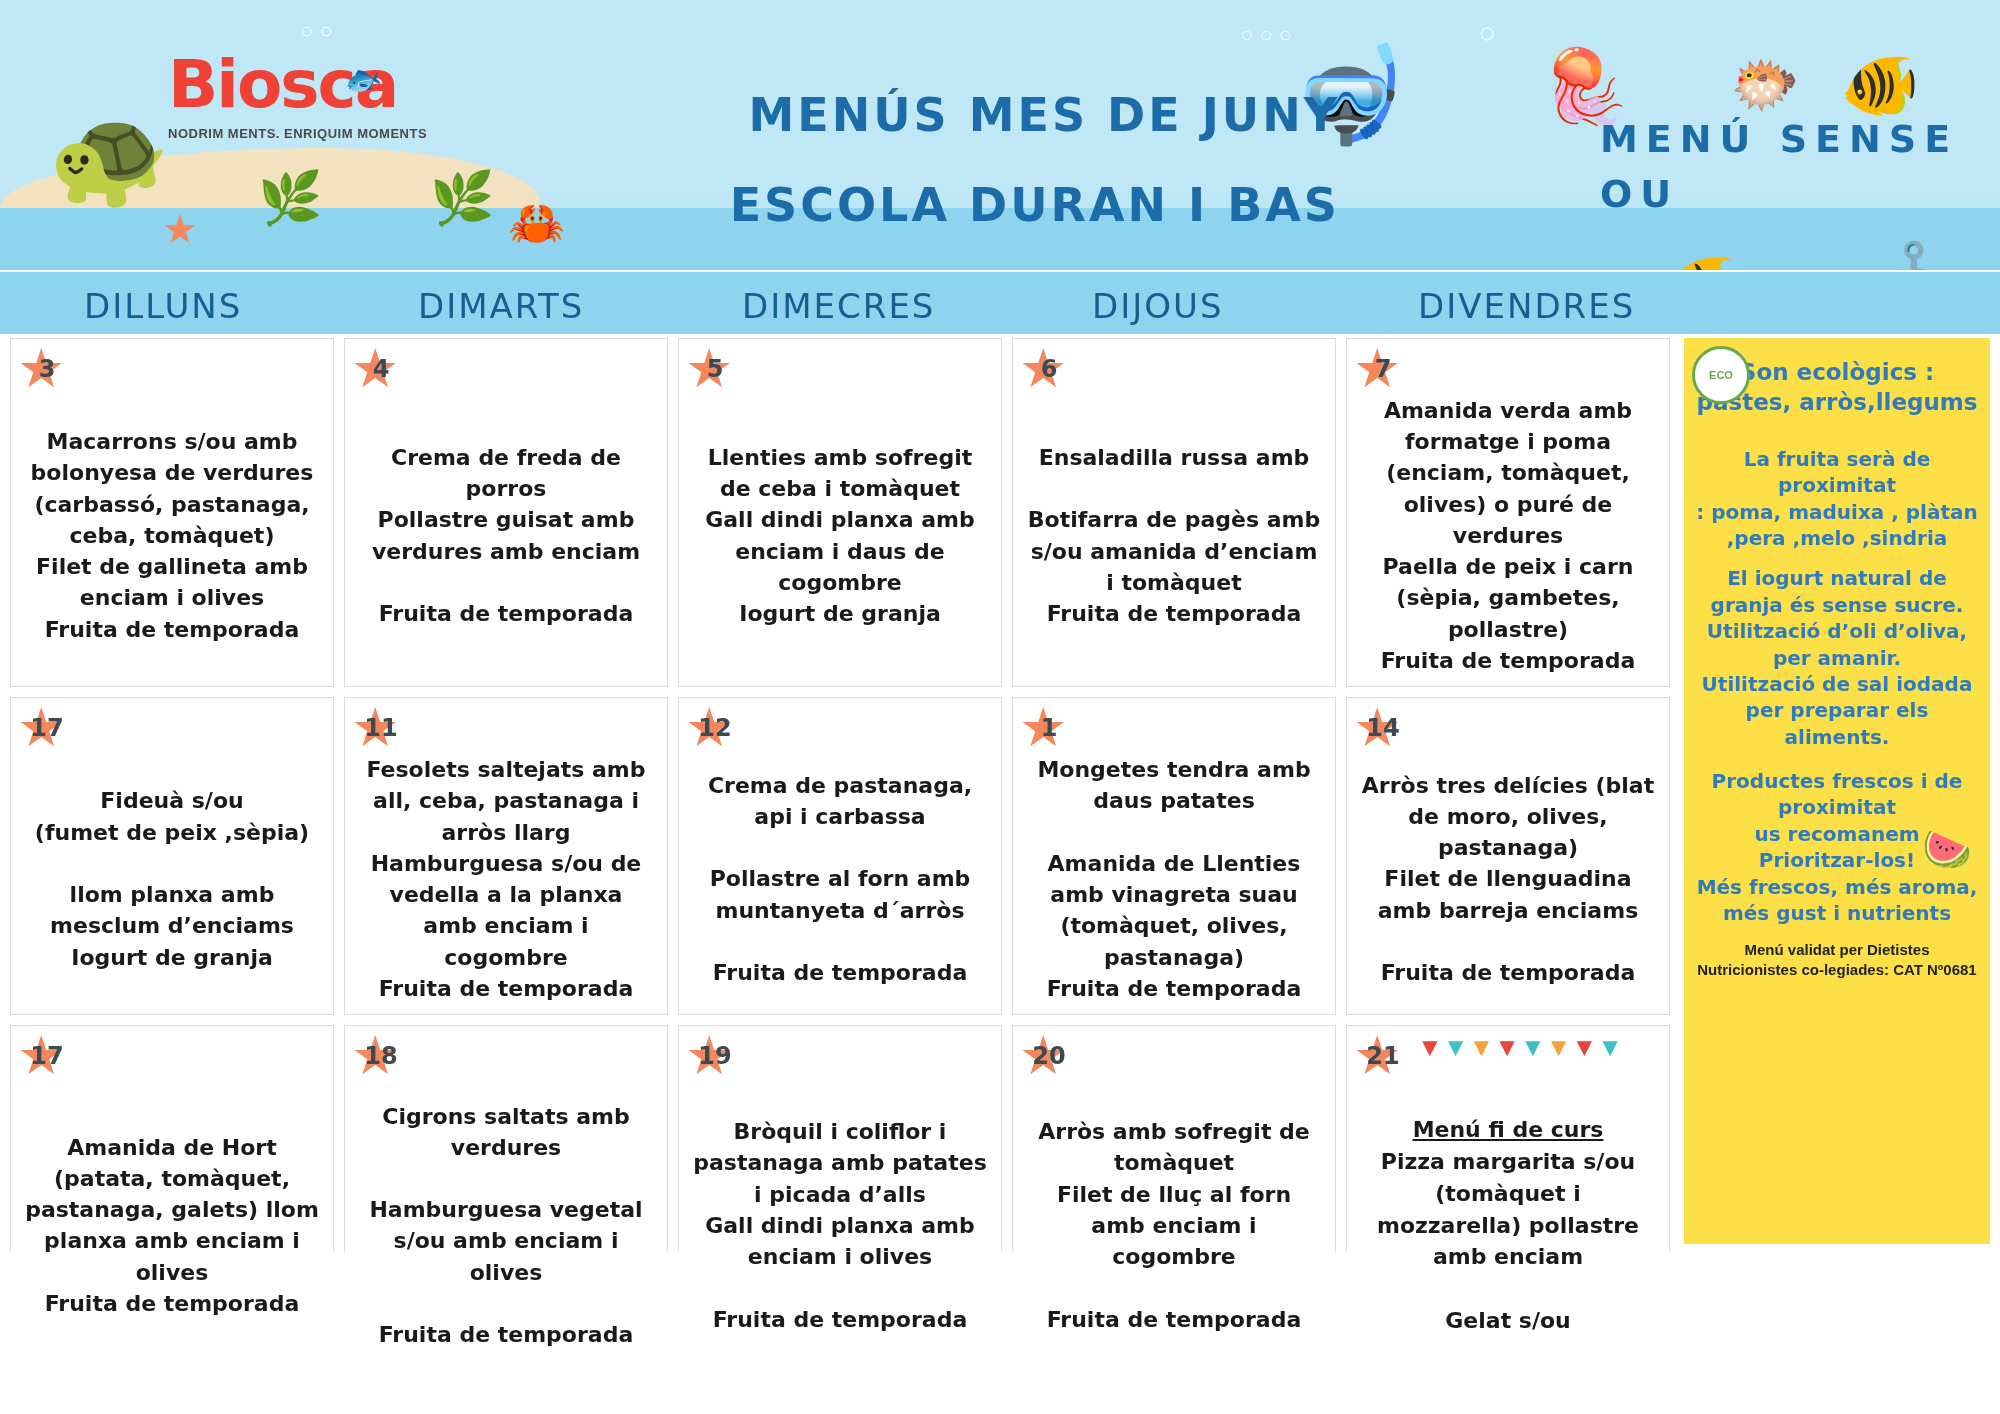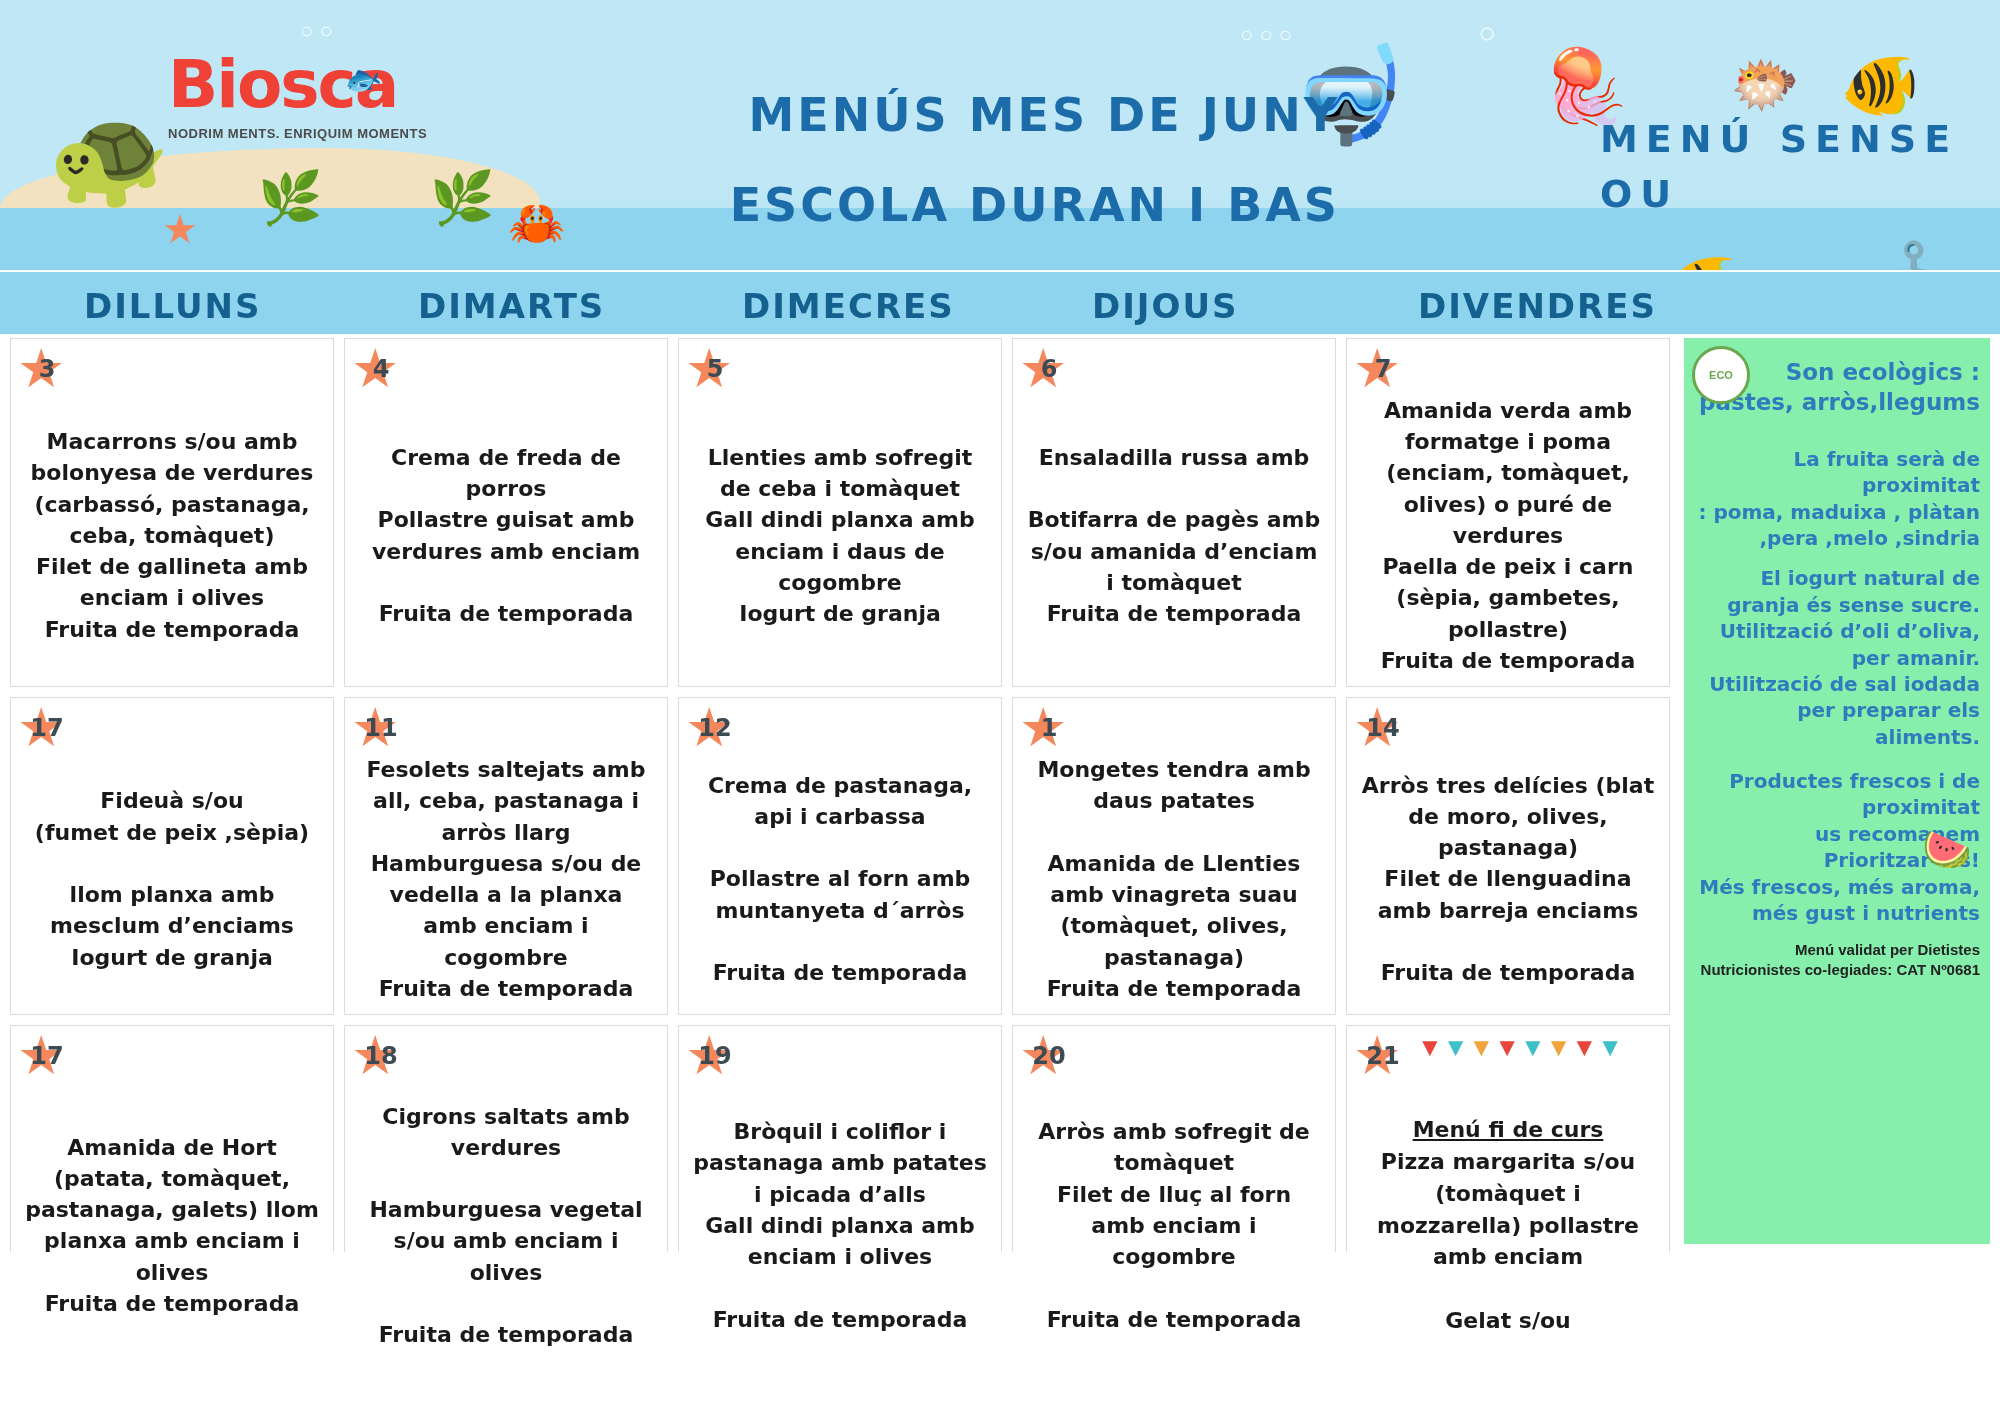--- a/index.html
+++ b/index.html
@@ -67,21 +67,21 @@
   .fish3{position:absolute;left:1660px;top:248px;font-size:66px;}
   .anchor{position:absolute;left:1870px;top:238px;font-size:70px;color:#7b8b99;}
   .bubbles{position:absolute;font-size:22px;color:#ffffff;opacity:.85;}
   
   .dayrow{
     position:absolute;left:0;top:272px;width:2000px;height:62px;
     background:#8fd4ef;
   }
   .dayname{
     position:absolute;top:286px;
-    font-family:"DejaVu Sans",sans-serif;font-weight:bold;
+    font-family:"DejaVu Sans",sans-serif;font-weight:normal;
     font-size:34px;color:#14608f;letter-spacing:2px;text-align:center;
   }
   
   .grid{
     position:absolute;left:10px;top:338px;width:1660px;height:906px;
     display:grid;
     grid-template-columns:repeat(5,1fr);
     grid-template-rows:repeat(3,1fr);
     gap:10px;
   }
@@ -111,23 +111,23 @@
   .menu-fi{
     text-decoration:underline;
   }
   .bunting{
     position:absolute;left:70px;top:6px;font-size:26px;letter-spacing:-2px;z-index:3;
   }
   .bunting span{display:inline-block;margin-right:2px;}
   
   .side{
     position:absolute;left:1684px;top:338px;width:306px;height:906px;
-    background:#86efac;
+    background:#fde047;
     padding:14px 10px;box-sizing:border-box;
-    text-align:right;overflow:hidden;
+    text-align:center;overflow:hidden;
   }
   .side .eco{
     position:absolute;left:8px;top:8px;width:64px;height:64px;
   }
   .side .ecocircle{
     width:52px;height:52px;border-radius:50%;border:3px solid #6aa84f;
     display:flex;align-items:center;justify-content:center;
     font-size:11px;font-weight:bold;color:#6aa84f;background:#fff;
   }
   .side h3{

